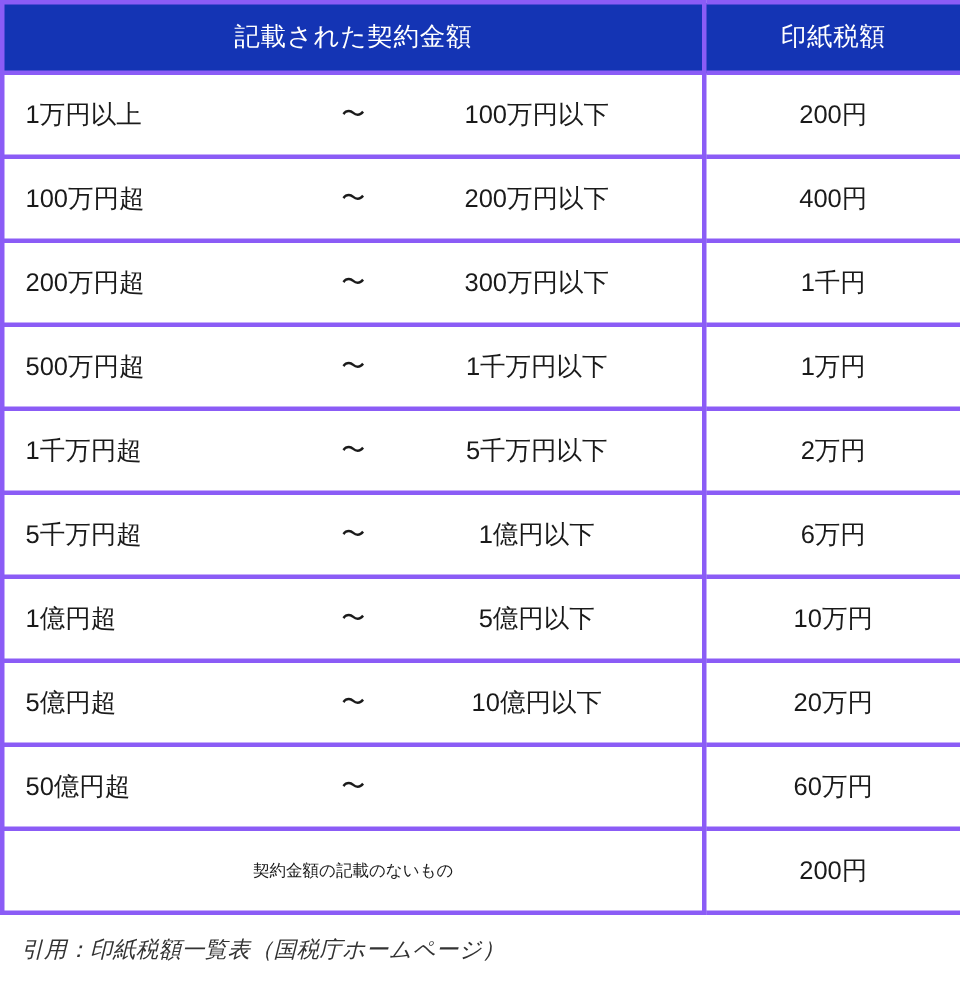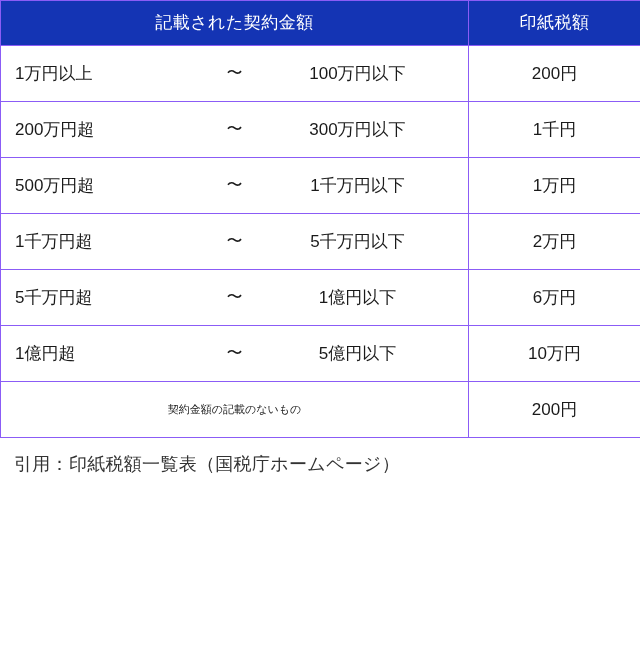--- a/index.html
+++ b/index.html
@@ -18,21 +18,21 @@
     width: 640px;
     box-sizing: border-box;
   }
   table.tax-table {
     border-collapse: collapse;
     width: 640px;
     table-layout: fixed;
   }
   table.tax-table th,
   table.tax-table td {
-    border: 1px solid #8b5cf6;
+    border: 3px solid #8b5cf6;
     padding: 0;
   }
   thead th {
     background: #1434b4;
     color: #ffffff;
     font-size: 17px;
     font-weight: normal;
     text-align: center;
     height: 44px;
     line-height: 44px;
@@ -72,24 +72,25 @@
     font-size: 17px;
     vertical-align: middle;
     border-radius: 14px;
   }
   td.note-cell {
     text-align: center;
     font-size: 11px;
     vertical-align: middle;
   }
   .caption {
-    font-size: 18px;
+    font-size: 15px;
     color: #333333;
     padding: 14px 16px 0 14px;
     letter-spacing: 0.3px;
+    font-style: italic;
   }
   col.c-range { width: 468px; }
   col.c-amount { width: 172px; }
 </style>
 </head>
 <body>
 
 <div class="wrap">
   <table class="tax-table">
     <colgroup>
@@ -109,20 +110,30 @@
             <span class="range-from">1万円以上</span>
             <span class="range-tilde">〜</span>
             <span class="range-to">100万円以下</span>
           </div>
         </td>
         <td class="amount">200円</td>
       </tr>
       <tr>
         <td class="range">
           <div class="range-inner">
+            <span class="range-from">100万円超</span>
+            <span class="range-tilde">〜</span>
+            <span class="range-to">200万円以下</span>
+          </div>
+        </td>
+        <td class="amount">400円</td>
+      </tr>
+      <tr>
+        <td class="range">
+          <div class="range-inner">
             <span class="range-from">200万円超</span>
             <span class="range-tilde">〜</span>
             <span class="range-to">300万円以下</span>
           </div>
         </td>
         <td class="amount">1千円</td>
       </tr>
       <tr>
         <td class="range">
           <div class="range-inner">
@@ -155,20 +166,40 @@
       </tr>
       <tr>
         <td class="range">
           <div class="range-inner">
             <span class="range-from">1億円超</span>
             <span class="range-tilde">〜</span>
             <span class="range-to">5億円以下</span>
           </div>
         </td>
         <td class="amount">10万円</td>
+      </tr>
+      <tr>
+        <td class="range">
+          <div class="range-inner">
+            <span class="range-from">5億円超</span>
+            <span class="range-tilde">〜</span>
+            <span class="range-to">10億円以下</span>
+          </div>
+        </td>
+        <td class="amount">20万円</td>
+      </tr>
+      <tr>
+        <td class="range">
+          <div class="range-inner">
+            <span class="range-from">50億円超</span>
+            <span class="range-tilde">〜</span>
+            <span class="range-to"></span>
+          </div>
+        </td>
+        <td class="amount">60万円</td>
       </tr>
       <tr>
         <td class="note-cell">契約金額の記載のないもの</td>
         <td class="amount">200円</td>
       </tr>
     </tbody>
   </table>
   <div class="caption">引用：印紙税額一覧表（国税庁ホームページ）</div>
 </div>
 

